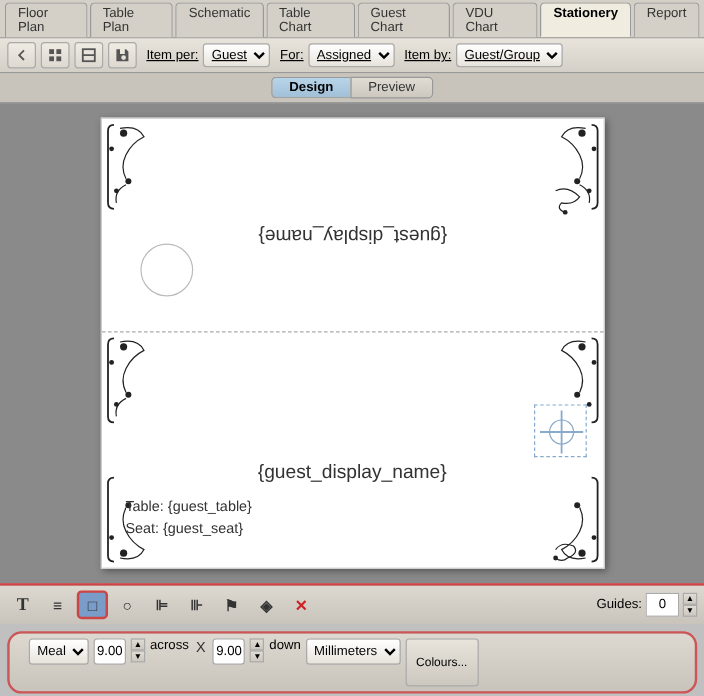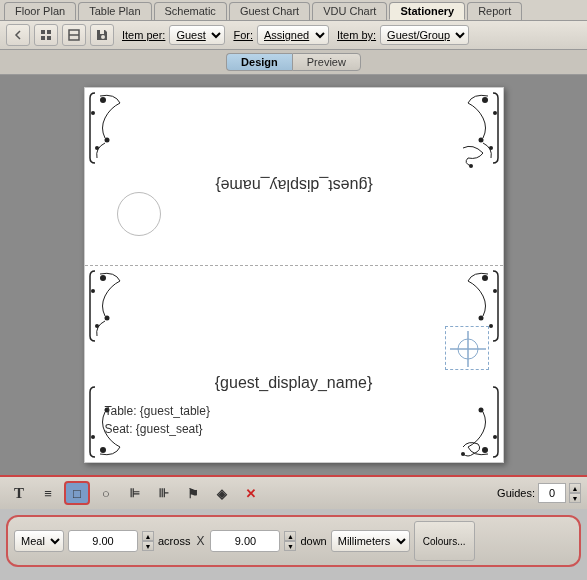--- a/index.html
+++ b/index.html
@@ -215,39 +215,39 @@
       border: 1px solid #aaa;
       font-size: 7px;
       cursor: pointer;
       display: flex; align-items: center; justify-content: center;
       line-height: 1;
     }
 
     
     .settings-bar {
       display: flex;
-      align-items: center;
+      align-items: flex-start;
       background: linear-gradient(to bottom, #ddd8d0, #c8c4bc);
-      padding: 4px 6px;
+      padding: 4px 16px;
       gap: 4px;
       border-top: 1px solid #999;
       border: 2px solid #cc5555;
       border-radius: 12px;
       margin: 4px 6px;
     }
     .settings-select {
       height: 22px;
       font-size: 11px;
       border: 1px solid #aaa;
       border-radius: 3px;
       background: linear-gradient(to bottom, #fff, #e8e4dc);
       padding: 0 2px;
     }
     .settings-input {
-      width: 70px; height: 22px;
+      width: 27px; height: 22px;
       font-size: 11px;
       border: 1px solid #aaa;
       border-radius: 3px;
       text-align: center;
       background: #fff;
     }
     .x-label {
       font-size: 12px;
       color: #333;
       margin: 0 2px;
@@ -273,20 +273,21 @@
       pointer-events: none;
     }
   </style>
 </head>
 <body>
 
 <div class="tab-bar">
   <div class="tab">Floor Plan</div>
   <div class="tab">Table Plan</div>
   <div class="tab">Schematic</div>
+  <div class="tab">Table Chart</div>
   <div class="tab">Guest Chart</div>
   <div class="tab">VDU Chart</div>
   <div class="tab active">Stationery</div>
   <div class="tab">Report</div>
 </div>
 
 <div class="toolbar">
   <div class="toolbar-btn">
     <svg viewBox="0 0 14 14" fill="none" stroke="#555" stroke-width="1.5">
       <path d="M9 3L5 7l4 4"></path>

